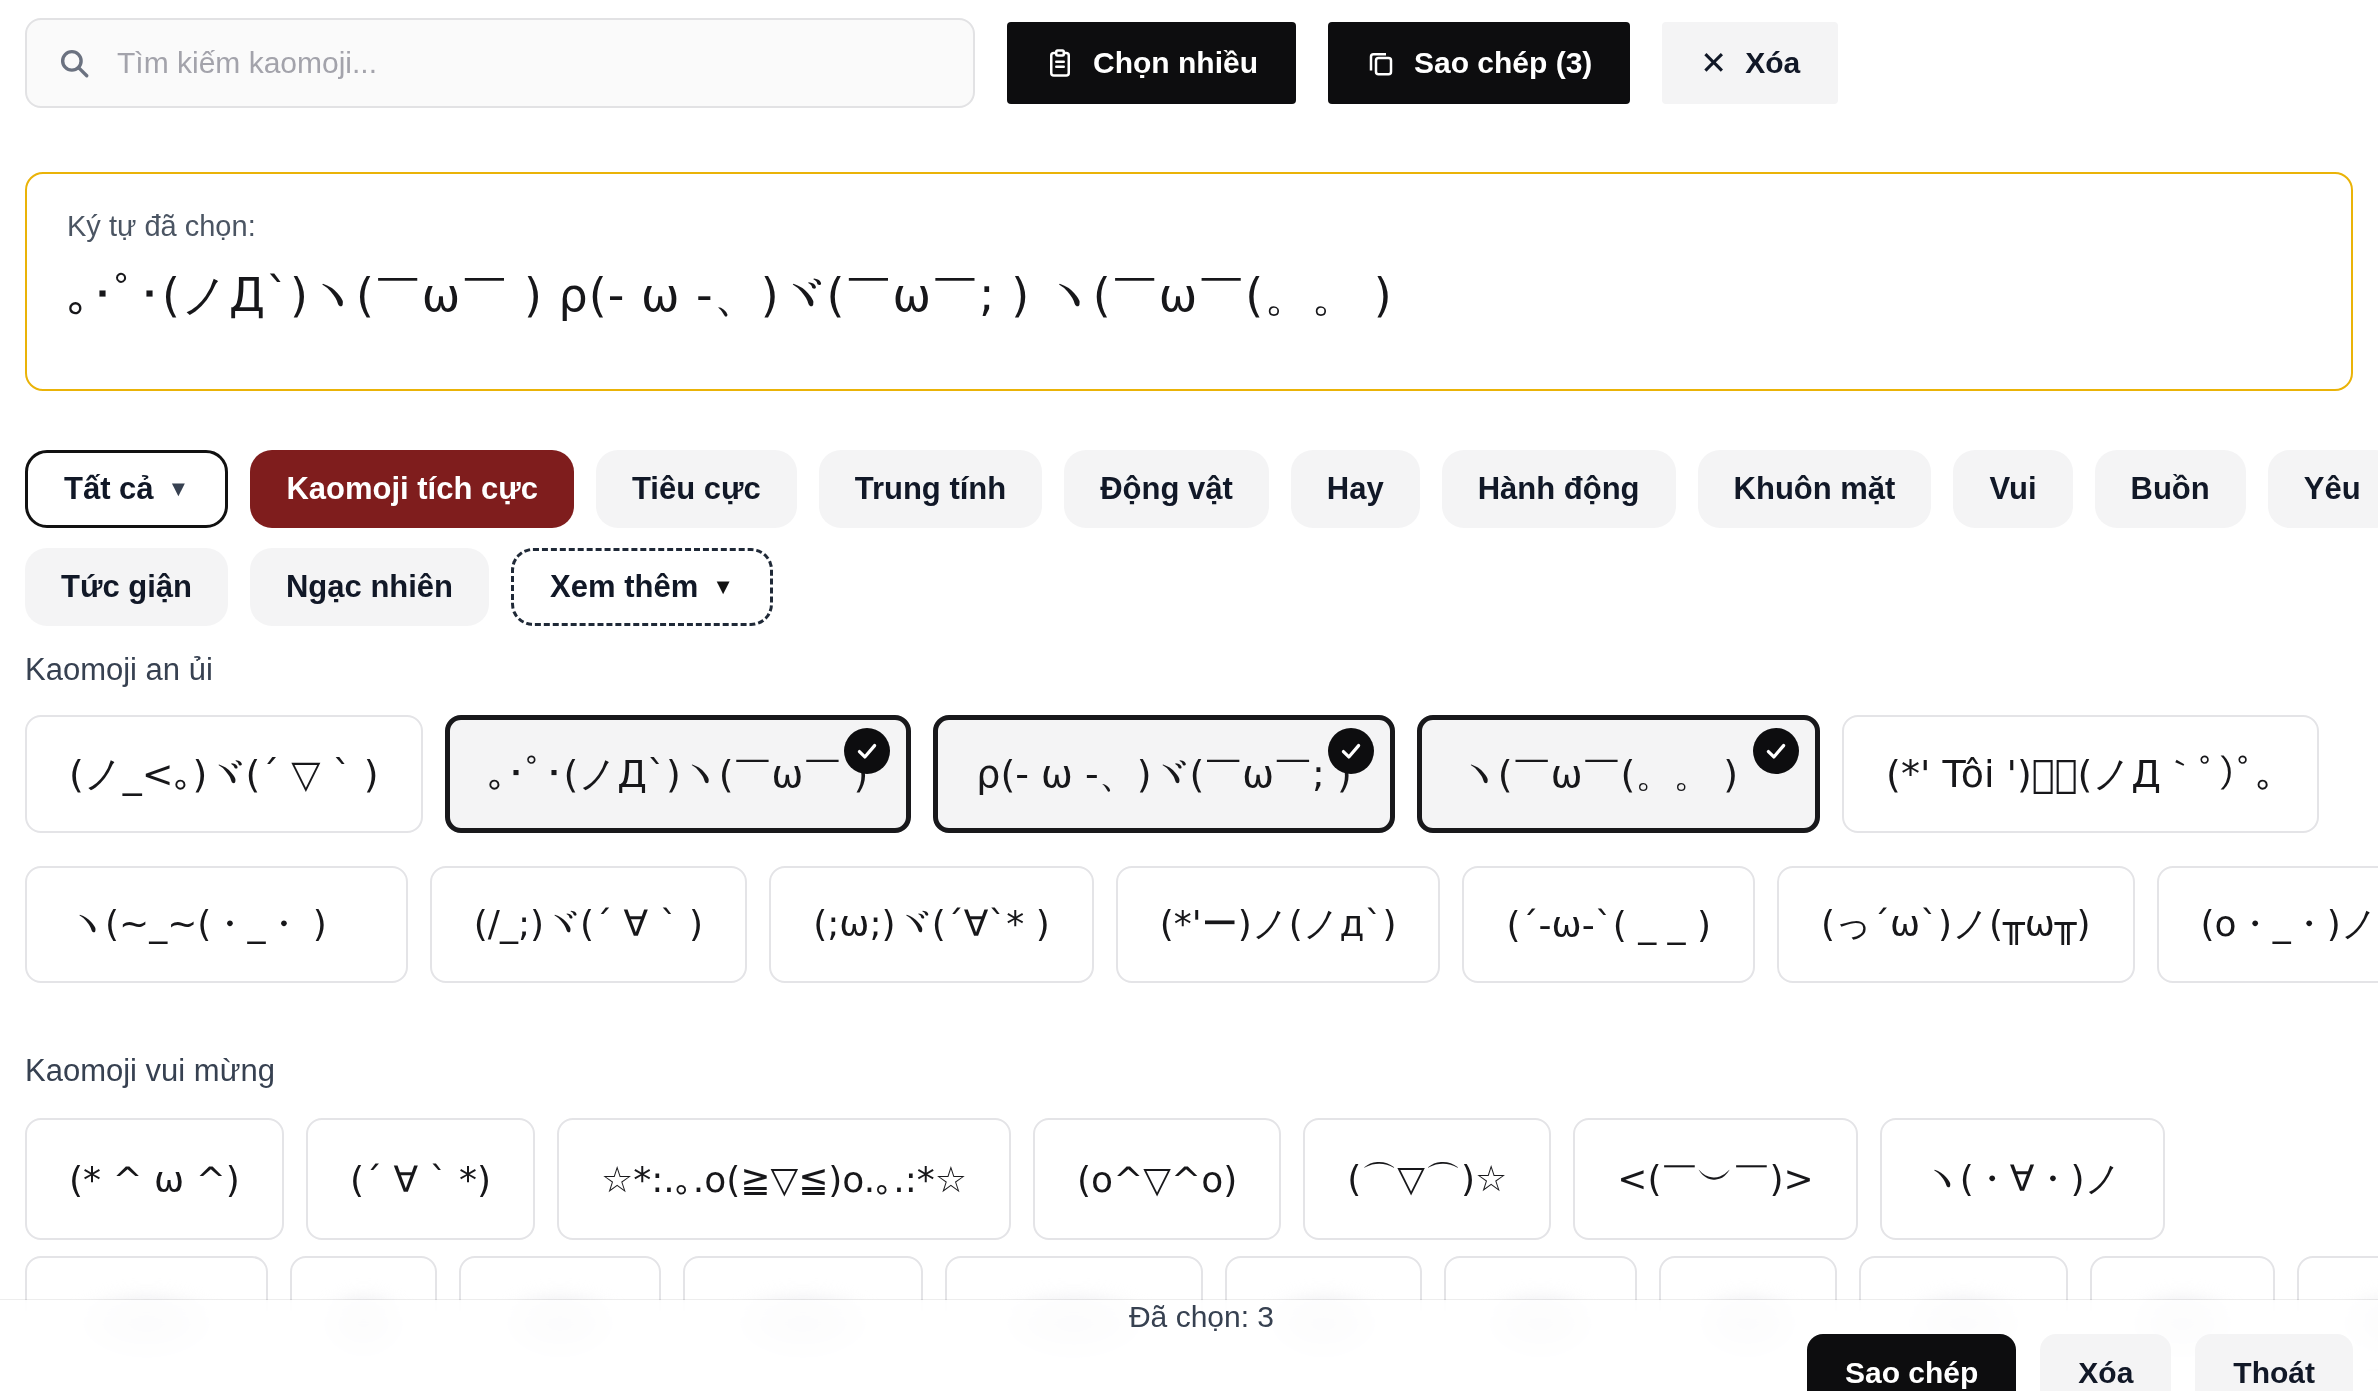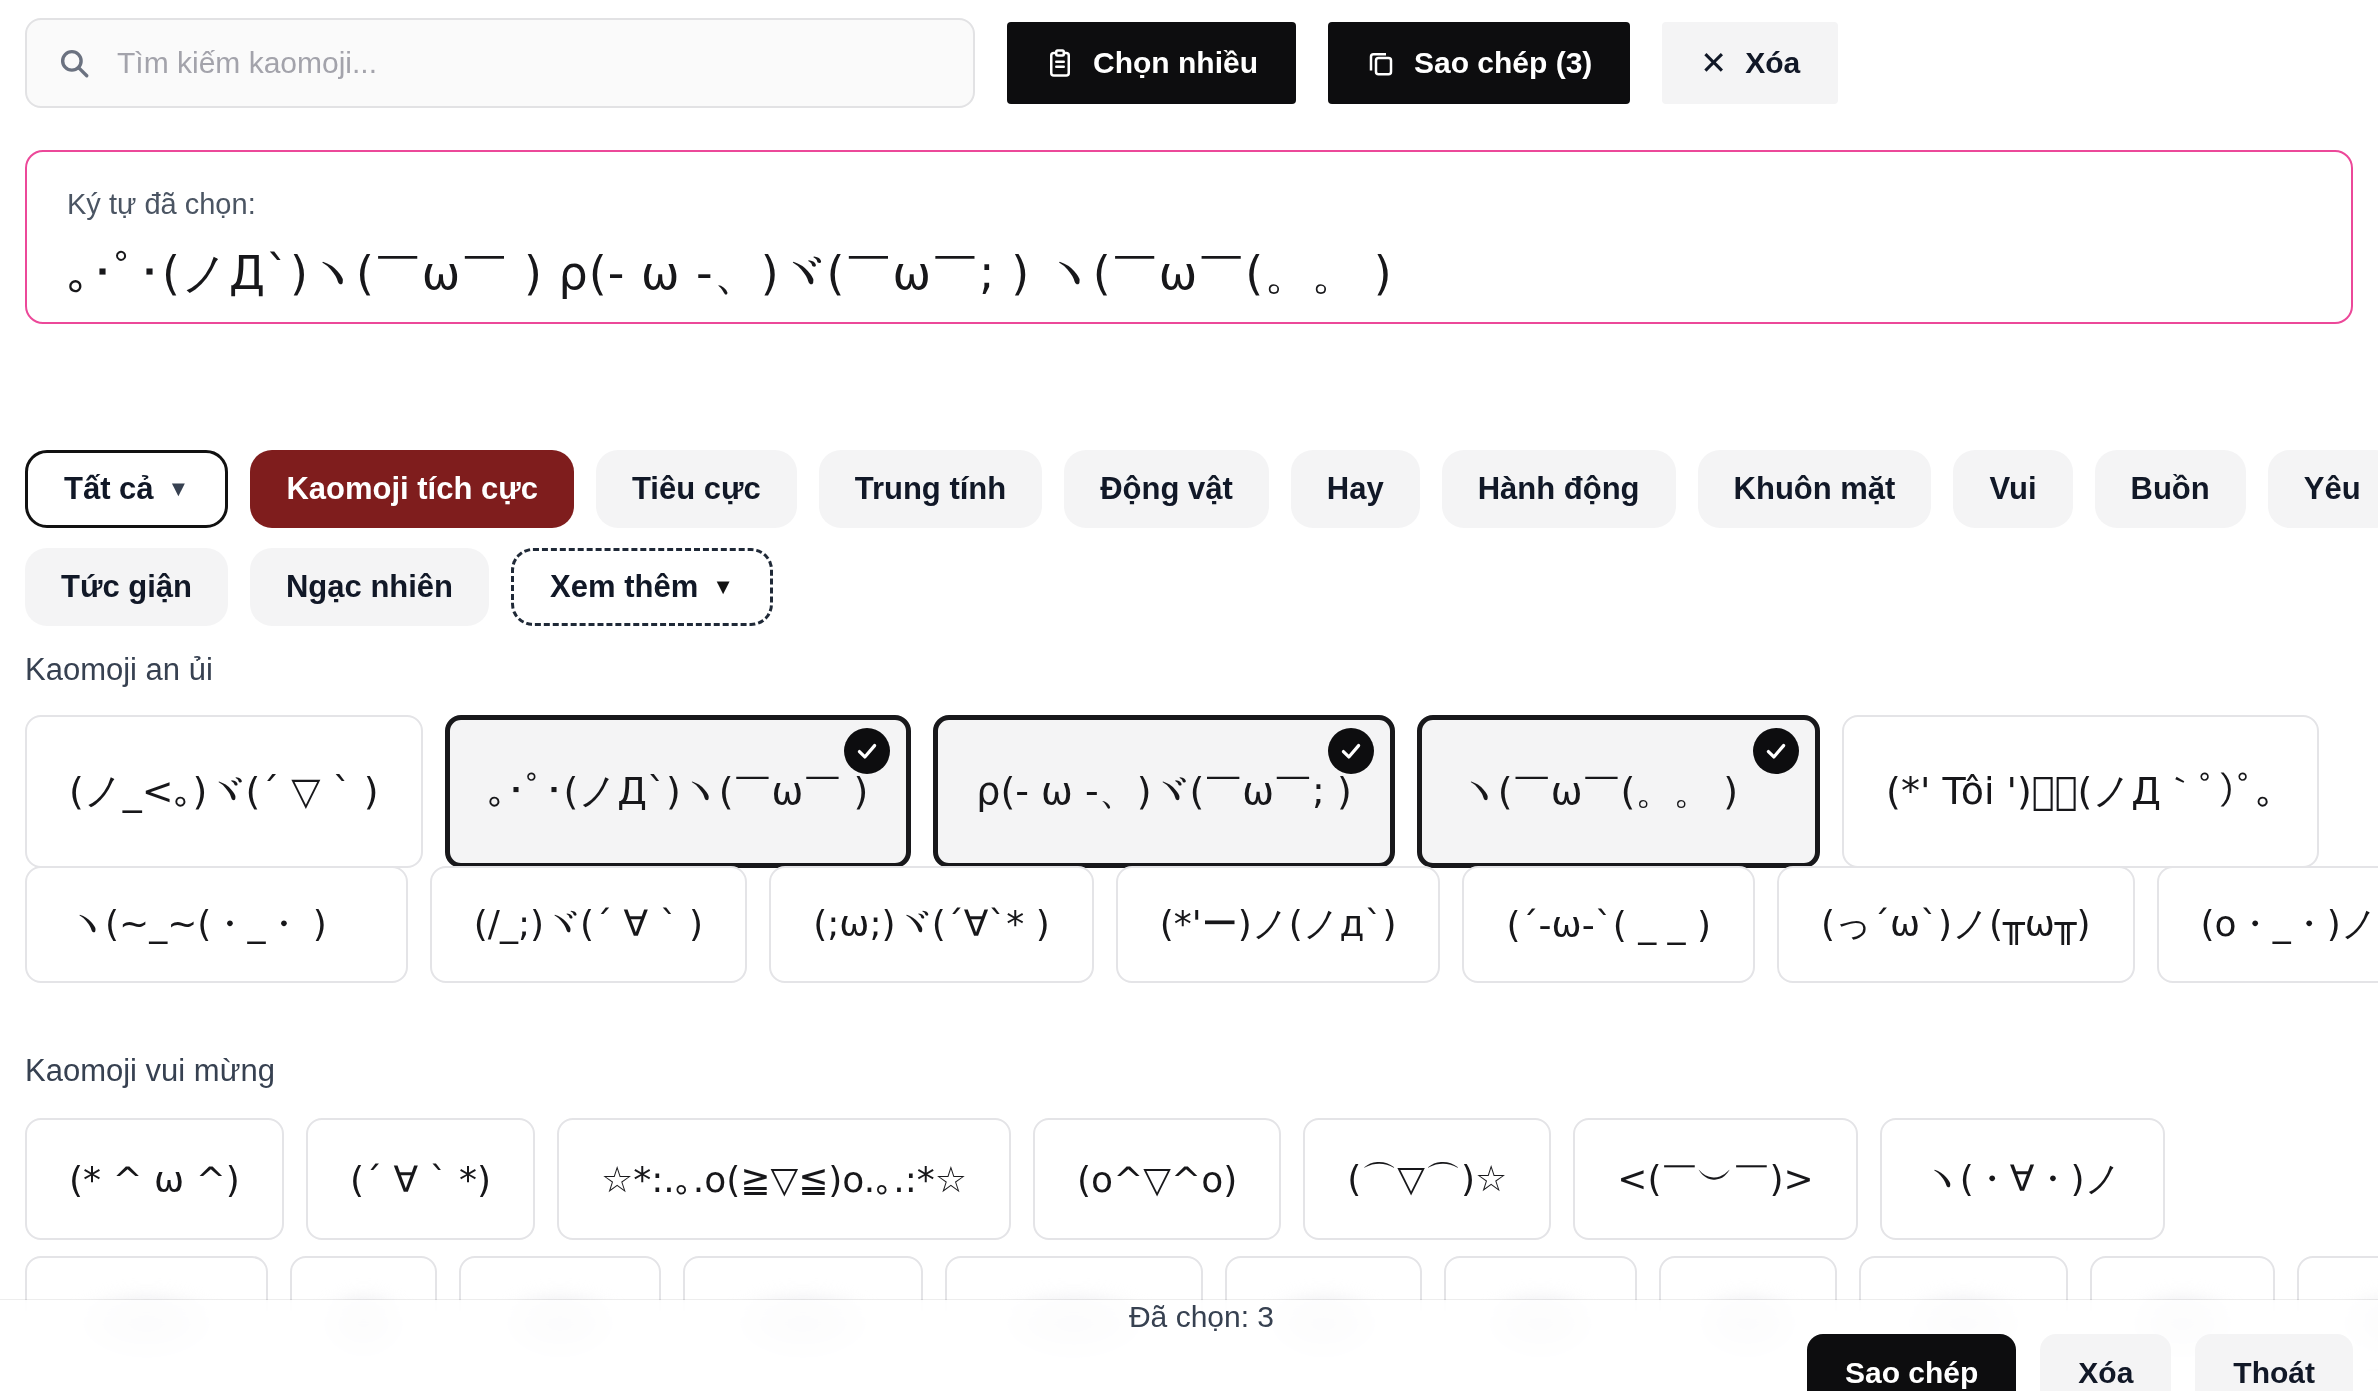--- a/index.html
+++ b/index.html
@@ -27,22 +27,22 @@
     display:inline-flex;align-items:center;justify-content:center;gap:18px;
     height:82px;padding:0 38px;border-radius:4px;border:none;cursor:pointer;
     font-size:30px;font-weight:700;font-family:inherit;
   }
   .btn-dark{background:#0d0d0f;color:#ffffff;}
   .btn-light{background:#f4f4f5;color:#111827;}
   .btn .x-glyph{font-size:32px;font-weight:400;line-height:1;}
 
   
   .sel-panel{
-    position:absolute;left:25px;top:150px;width:2328px;height:174px;box-sizing:border-box;
-    border:2px solid #ec4899;border-radius:18px;background:#ffffff;
+    position:absolute;left:25px;top:172px;width:2328px;height:219px;box-sizing:border-box;
+    border:2px solid #eab308;border-radius:18px;background:#ffffff;
     padding:36px 40px 0 40px;
   }
   .sel-label{font-size:29px;color:#4b5563;}
   .sel-value{margin-top:22px;font-size:46px;color:#17171a;letter-spacing:1px;white-space:nowrap;}
 
   
   .chips-row{position:absolute;left:25px;right:25px;display:flex;gap:22px;}
   .chips-row.r1{top:450px;}
   .chips-row.r2{top:548px;}
   .chip{
@@ -56,21 +56,21 @@
   .chip-dashed{background:#ffffff;border:3px dashed #1f2937;}
   .chip .arrow{font-size:22px;color:#374151;}
   .chip-dashed .arrow{color:#111111;}
 
   
   .sec-title{position:absolute;left:25px;font-size:31px;color:#374151;}
   .sec-title.t1{top:652px;}
   .sec-title.t2{top:1053px;}
 
   .cards-row{position:absolute;left:25px;right:25px;display:flex;gap:22px;align-items:stretch;}
-  .cards-row.anui1{top:715px;height:153px;}
+  .cards-row.anui1{top:715px;height:118px;}
   .cards-row.anui2{top:866px;height:117px;}
   .cards-row.joy{top:1118px;height:122px;}
   .card{
     position:relative;box-sizing:border-box;display:inline-flex;align-items:center;justify-content:center;
     background:#ffffff;border:2px solid #e4e4e7;border-radius:16px;cursor:pointer;
     padding:0 42px;font-size:36px;color:#17171a;white-space:nowrap;
   }
   .anui1 .card{font-size:38px;}
   .card.selected{background:#f4f4f5;border:5px solid #18181b;padding:0 38px;}
   .check-badge{

